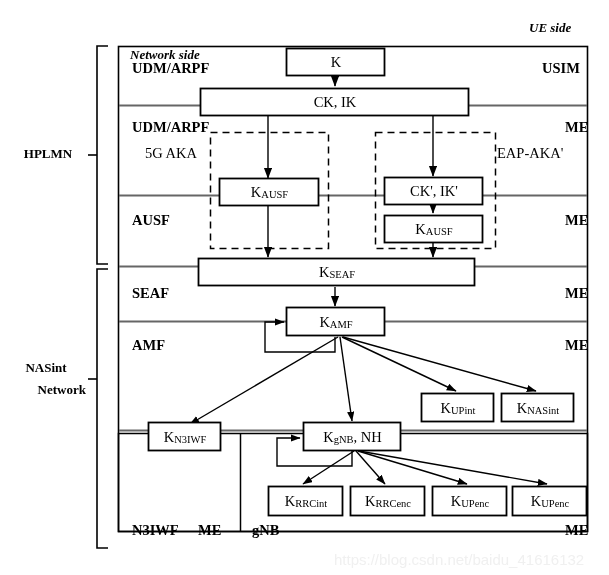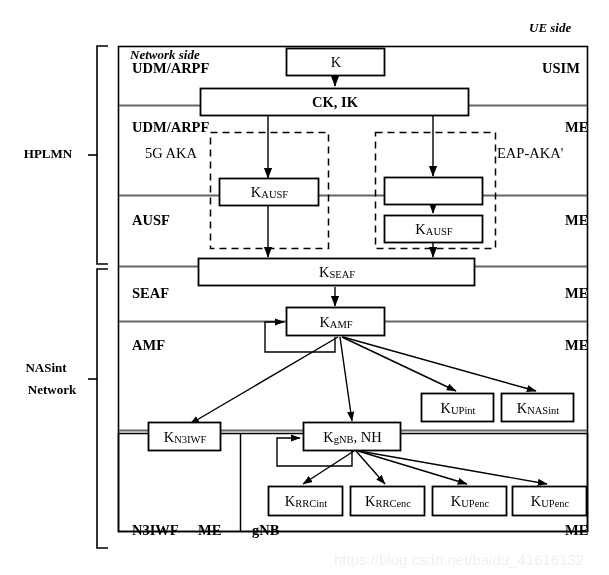--- a/index.html
+++ b/index.html
@@ -115,21 +115,21 @@
       <rect x="432.5" y="486.5" width="74" height="29"></rect>
       <rect x="512.5" y="486.5" width="74" height="29"></rect>
     </g>
   </svg>
 
   <div class="lbl side-hdr" style="left:130px;top:21px;margin-top:27px;">Network side</div>
   <div class="lbl side-hdr" style="left:529px;top:21px;">UE side</div>
 
   <div class="lbl brace-lbl" style="left:10px;top:147px;width:76px;">HPLMN</div>
   <div class="lbl brace-lbl" style="left:6px;top:361px;width:80px;">NASint</div>
-  <div class="lbl brace-lbl" style="left:12px;top:383px;width:80px;">Network</div>
+  <div class="lbl brace-lbl" style="left:6px;top:383px;width:80px;text-align:right;">Network</div>
 
   <div class="lbl row-lbl" style="left:126px;top:61px;">UDM/ARPF</div>
   <div class="lbl row-lbl" style="left:126px;top:120px;">UDM/ARPF</div>
   <div class="lbl row-lbl" style="left:126px;top:213px;">AUSF</div>
   <div class="lbl row-lbl" style="left:126px;top:286px;">SEAF</div>
   <div class="lbl row-lbl" style="left:126px;top:338px;">AMF</div>
   <div class="lbl row-lbl" style="left:126px;top:523px;">N3IWF</div>
   <div class="lbl row-lbl" style="left:246px;top:523px;">gNB</div>
 
   <div class="lbl row-lbl" style="left:536px;top:61px;">USIM</div>
@@ -140,29 +140,32 @@
   <div class="lbl row-lbl" style="left:192px;top:523px;">ME</div>
   <div class="lbl row-lbl" style="left:559px;top:523px;">ME</div>
 
   <div class="lbl plain-lbl" style="left:145px;top:146px;">5G AKA</div>
   <div class="lbl plain-lbl" style="left:497px;top:146px;">EAP-AKA'</div>
 
   <div class="boxtxt" style="left:287px;top:49px;width:98px;height:27px;">
     <span>K</span>
   </div>
 
-  <div class="boxtxt" style="left:201px;top:89px;width:268px;height:27px;font-weight:bold;">
+  <div class="boxtxt" style="left:201px;top:89px;width:268px;height:27px;">
     <span>CK, IK</span>
   </div>
 
   <div class="boxtxt" style="left:220px;top:179px;width:99px;height:27px;">
     <span>K</span>
       <sub>AUSF</sub>
   </div>
 
+  <div class="boxtxt" style="left:385px;top:178px;width:98px;height:27px;">
+    <span>CK', IK'</span>
+  </div>
 
   <div class="boxtxt" style="left:385px;top:216px;width:98px;height:27px;">
     <span>K</span>
       <sub>AUSF</sub>
   </div>
 
   <div class="boxtxt" style="left:199px;top:259px;width:276px;height:27px;">
     <span>K</span>
       <sub>SEAF</sub>
   </div>

